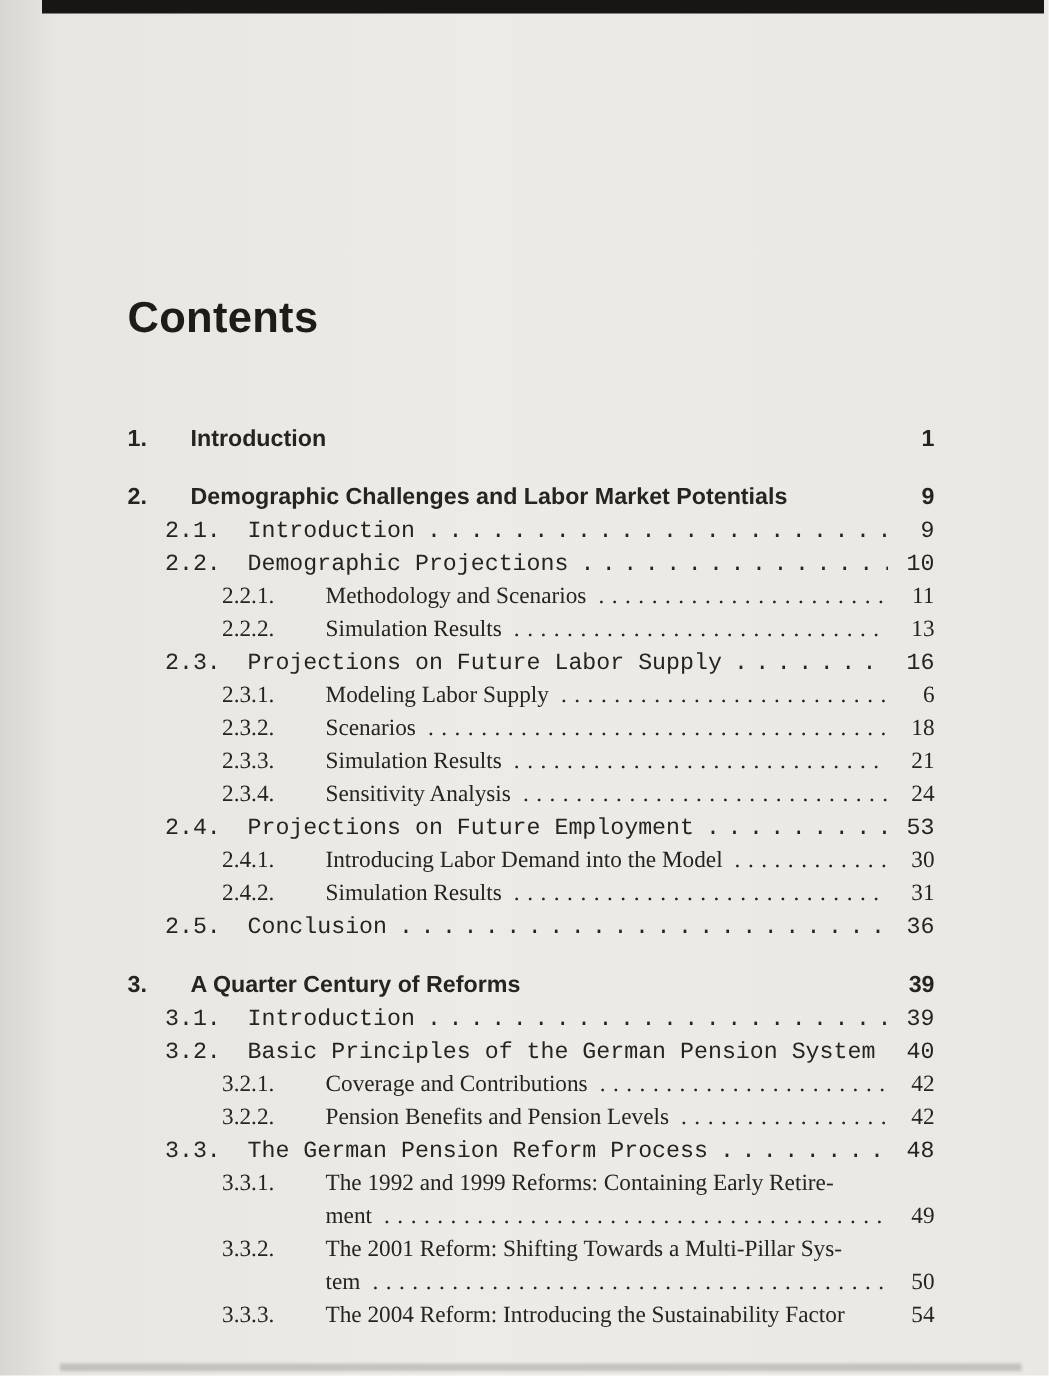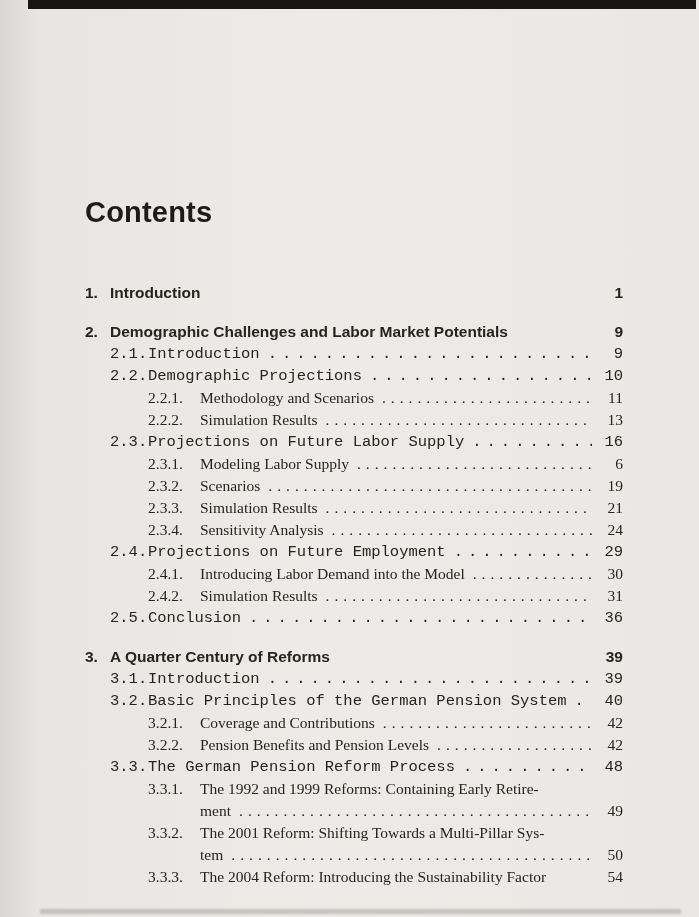--- a/index.html
+++ b/index.html
@@ -58,21 +58,21 @@
     margin-top: 17px;
   }
   .toc-row.chapter:first-child { margin-top: 0; }
   .num { flex: none; }
   .chapter    > .num { width: 25px; }
   .section           { padding-left: 25px; font-family: Liberation Mono, monospace; }
   .section    > .num { width: 38px; }
   .subsection        { padding-left: 63px; }
   .subsection > .num { width: 52px; }
   .toc-row.cont      { padding-left: 115px; }
-  .title { flex: none; }
+  .title { flex: none; margin-left: 17px; }
   .leader {
     flex: 1 1 auto;
     min-width: 0;
     overflow: hidden;
     white-space: nowrap;
     margin: 0 7px 0 8px;
   }
   .leader::after {
     content: "..........................................................................";
     letter-spacing: 5px;
@@ -133,39 +133,39 @@
       <div class="toc-row subsection">
         <span class="num">2.3.1.</span>
         <span class="title">Modeling Labor Supply</span>
         <span class="leader"></span>
         <span class="pagenum">6</span>
       </div>
       <div class="toc-row subsection">
         <span class="num">2.3.2.</span>
         <span class="title">Scenarios</span>
         <span class="leader"></span>
-        <span class="pagenum">19</span>
+        <span class="pagenum">18</span>
       </div>
       <div class="toc-row subsection">
         <span class="num">2.3.3.</span>
         <span class="title">Simulation Results</span>
         <span class="leader"></span>
         <span class="pagenum">21</span>
       </div>
       <div class="toc-row subsection">
         <span class="num">2.3.4.</span>
         <span class="title">Sensitivity Analysis</span>
         <span class="leader"></span>
         <span class="pagenum">24</span>
       </div>
       <div class="toc-row section">
         <span class="num">2.4.</span>
         <span class="title">Projections on Future Employment</span>
         <span class="leader"></span>
-        <span class="pagenum">29</span>
+        <span class="pagenum">53</span>
       </div>
       <div class="toc-row subsection">
         <span class="num">2.4.1.</span>
         <span class="title">Introducing Labor Demand into the Model</span>
         <span class="leader"></span>
         <span class="pagenum">30</span>
       </div>
       <div class="toc-row subsection">
         <span class="num">2.4.2.</span>
         <span class="title">Simulation Results</span>

